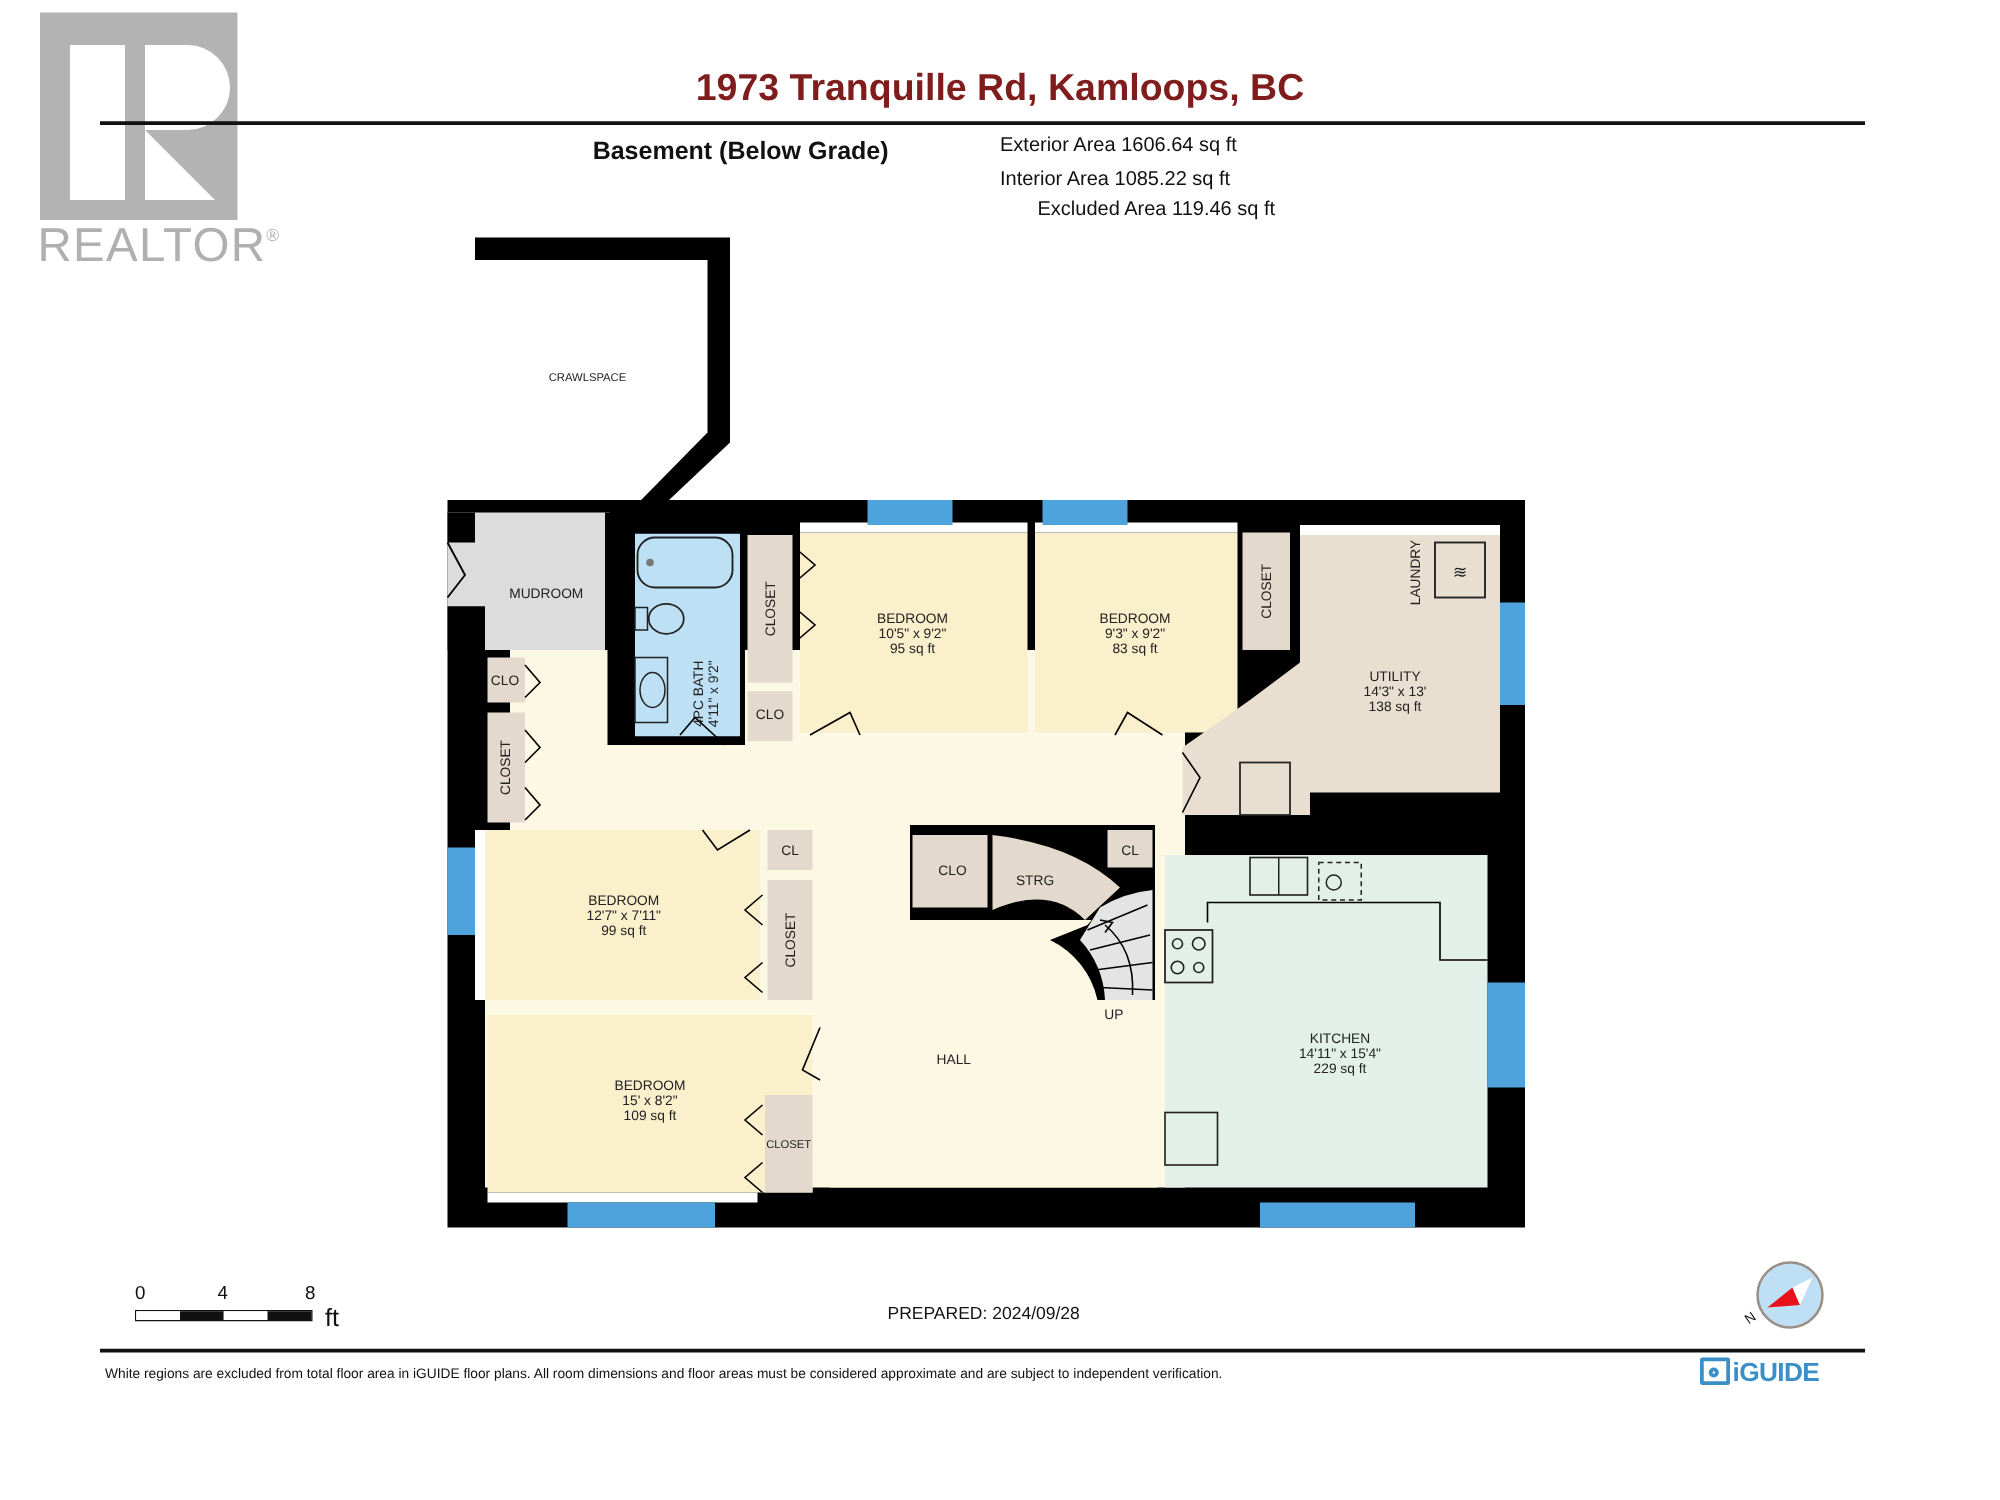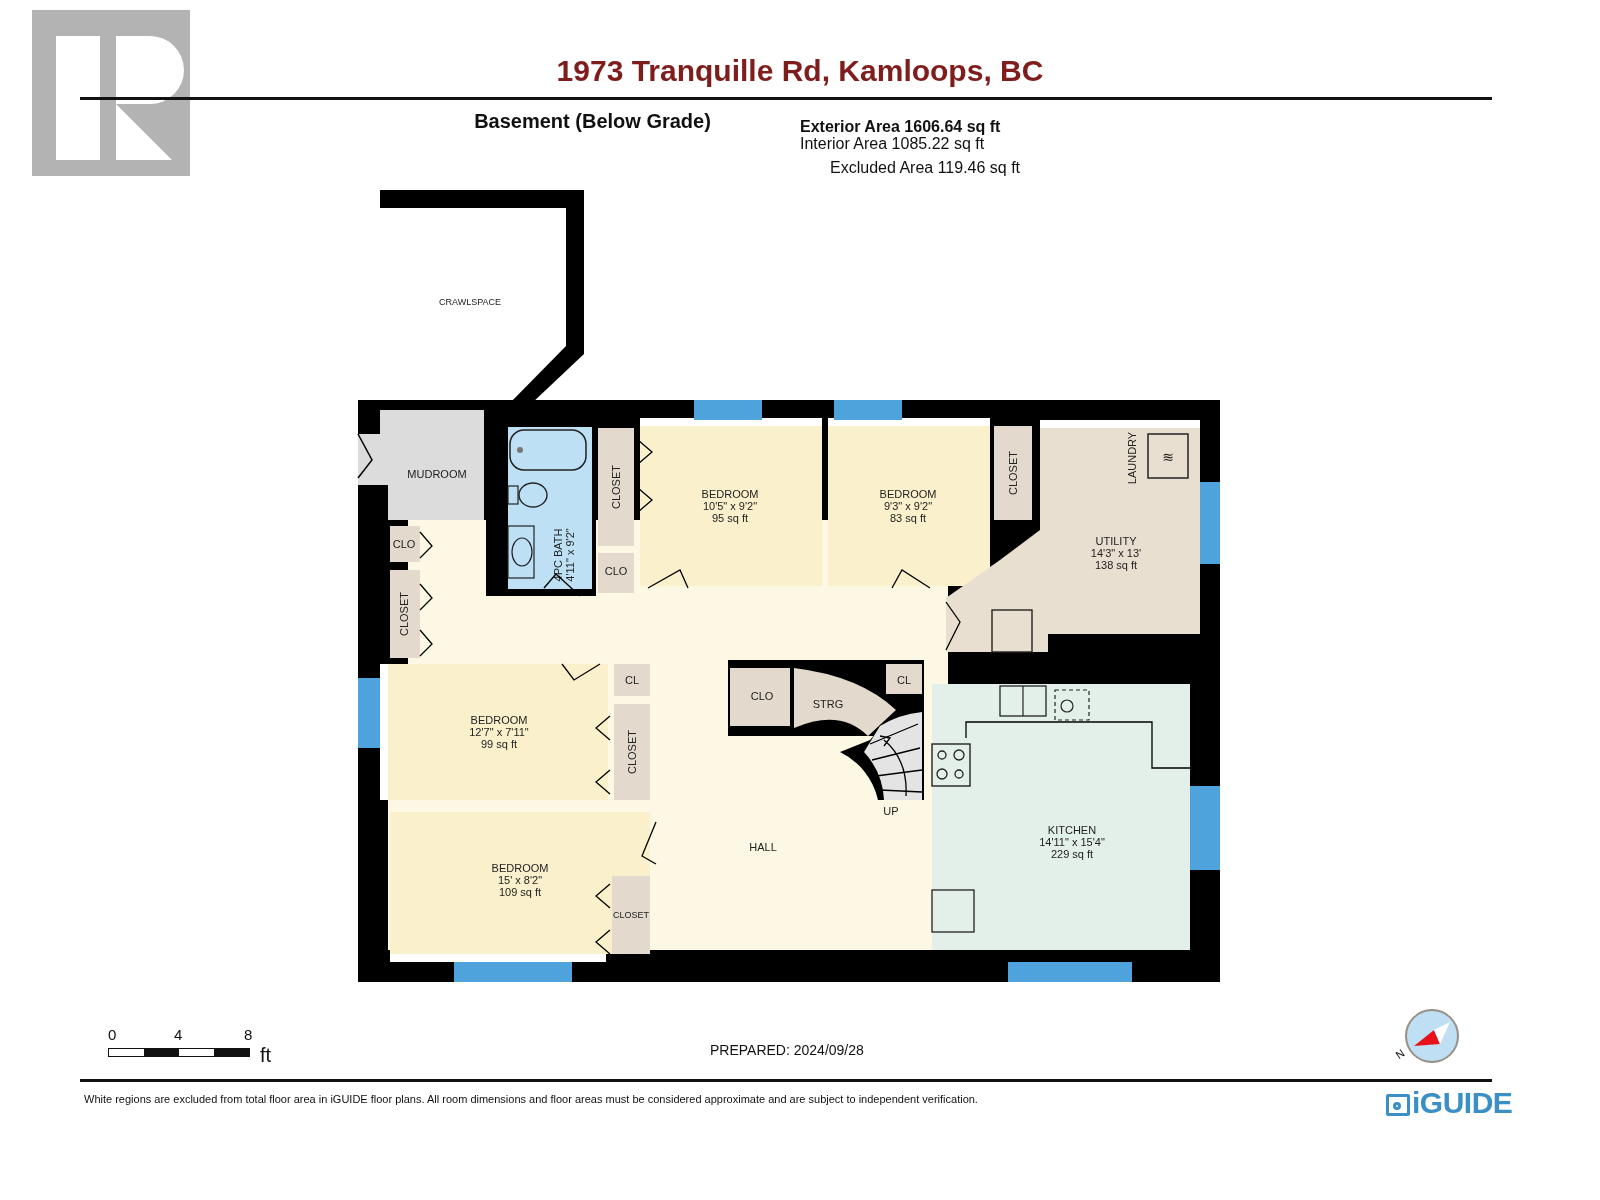--- a/index.html
+++ b/index.html
@@ -15,43 +15,44 @@
   .area-line { left: 800px; font-size: 16px; }
   .plan { left: 0; top: 0; width: 1600px; height: 1200px; }
   .plan text { font-family: "Liberation Sans", sans-serif; fill: #222; }
   .scale { left: 108px; top: 1026px; width: 200px; height: 40px; }
   .scale-num { position: absolute; top: 0; font-size: 15px; }
   .scale-bar { position: absolute; top: 22px; left: 0; height: 7px; border: 1px solid #111; display: flex; width: 140px; }
   .scale-seg { flex: 1; height: 100%; }
   .scale-unit { position: absolute; left: 152px; top: 18px; font-size: 20px; }
   .prepared { left: 710px; top: 1042px; font-size: 14px; }
   .disclaimer { left: 84px; top: 1093px; font-size: 11px; }
-  .iguide { left: 1360px; top: 1086px; font-size: 30px; font-weight: 700; color: #3a8fc7; letter-spacing: -0.5px; margin-left: 26px; }
+  .iguide { left: 1360px; top: 1086px; font-size: 21px; font-weight: 700; color: #3a8fc7; letter-spacing: -0.5px; }
   .iguide-box { display: inline-block; width: 24px; height: 22px; border: 3px solid #3a8fc7; box-sizing: border-box; vertical-align: -3px; margin-right: 2px; position: relative; border-radius: 2px; }
   .iguide-box::after { content: ""; position: absolute; left: 4px; top: 5px; width: 8px; height: 8px; border: 3px solid #3a8fc7; border-radius: 50%; box-sizing: border-box; }
   .compass { left: 1392px; top: 1006px; width: 70px; height: 60px; }
 </style>
 </head>
 <body>
 
 <div class="abs realtor-logo">
   <div class="realtor-box">
     <svg width="158" height="166" viewBox="0 0 158 166">
       <rect x="24" y="26" width="44" height="124" fill="#fff"></rect>
       <path d="M84 26 H118 A34 34 0 0 1 118 94 H84 Z" fill="#fff"></path>
       <path d="M84 94 L84 150 L140 150 Z" fill="#fff"></path>
     </svg>
   </div>
+  <div class="realtor-text"><span>REALTOR</span><span class="realtor-reg">®</span></div>
 </div>
 
 <div class="abs title">1973 Tranquille Rd, Kamloops, BC</div>
 <div class="abs hr" style="left:80px; top:97px; width:1412px;"></div>
 
 <div class="abs level-label">Basement (Below Grade)</div>
-<div class="abs area-line" style="top:118px;font-weight:bold;">Exterior Area 1606.64 sq ft</div>
+<div class="abs area-line" style="top:108px;">Exterior Area 1606.64 sq ft</div>
 <div class="abs area-line" style="top:135px;">Interior Area 1085.22 sq ft</div>
 <div class="abs area-line" style="top:159px;margin-left:30px;">Excluded Area 119.46 sq ft</div>
 
 <svg class="abs plan" viewBox="0 0 1600 1200">
 
   <g>
     <path d="M358 190 H584 V354 L514 420 H488 V410 L482 410 H380 V190 Z" fill="#000"></path>
     <path d="M378 208 H566 V346 L508 405 H378 Z" fill="#fff"></path>
   </g>
 

